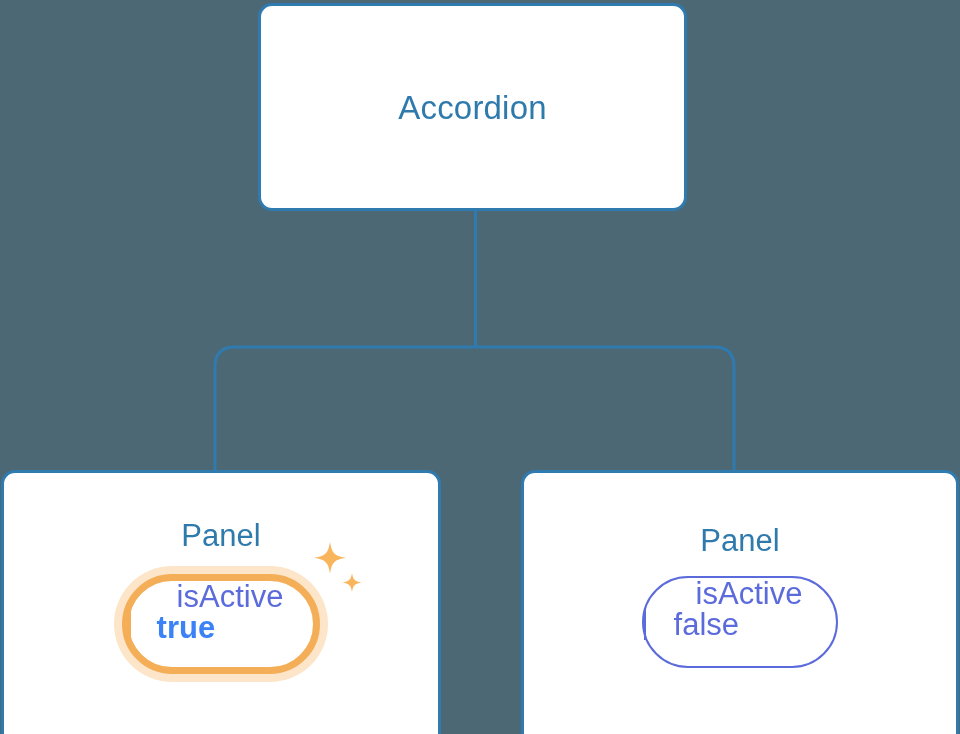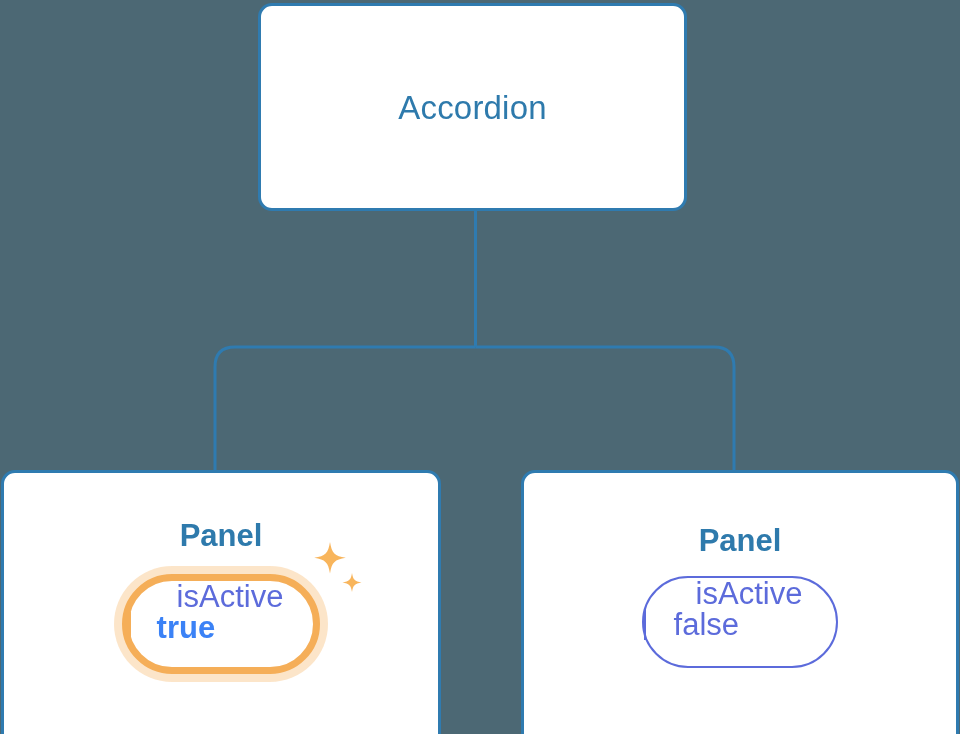--- a/index.html
+++ b/index.html
@@ -66,21 +66,21 @@
     flex-direction: column;
     align-items: center;
     overflow: visible;
   }
   #node-panel-left  { left: 1px;   width: 440px; }
   #node-panel-right { left: 521px; width: 438px; }
 
   .panel-title {
     color: #2e7aac;
     font-size: 31px;
-    font-weight: 700;
+    font-weight: 400;
     line-height: 1;
     white-space: nowrap;
     text-align: center;
   }
   #node-panel-left  .panel-title { margin-top: 47px; }
   #node-panel-right .panel-title { margin-top: 52px; }
 
   
   .pill-wrap {
     position: relative;

